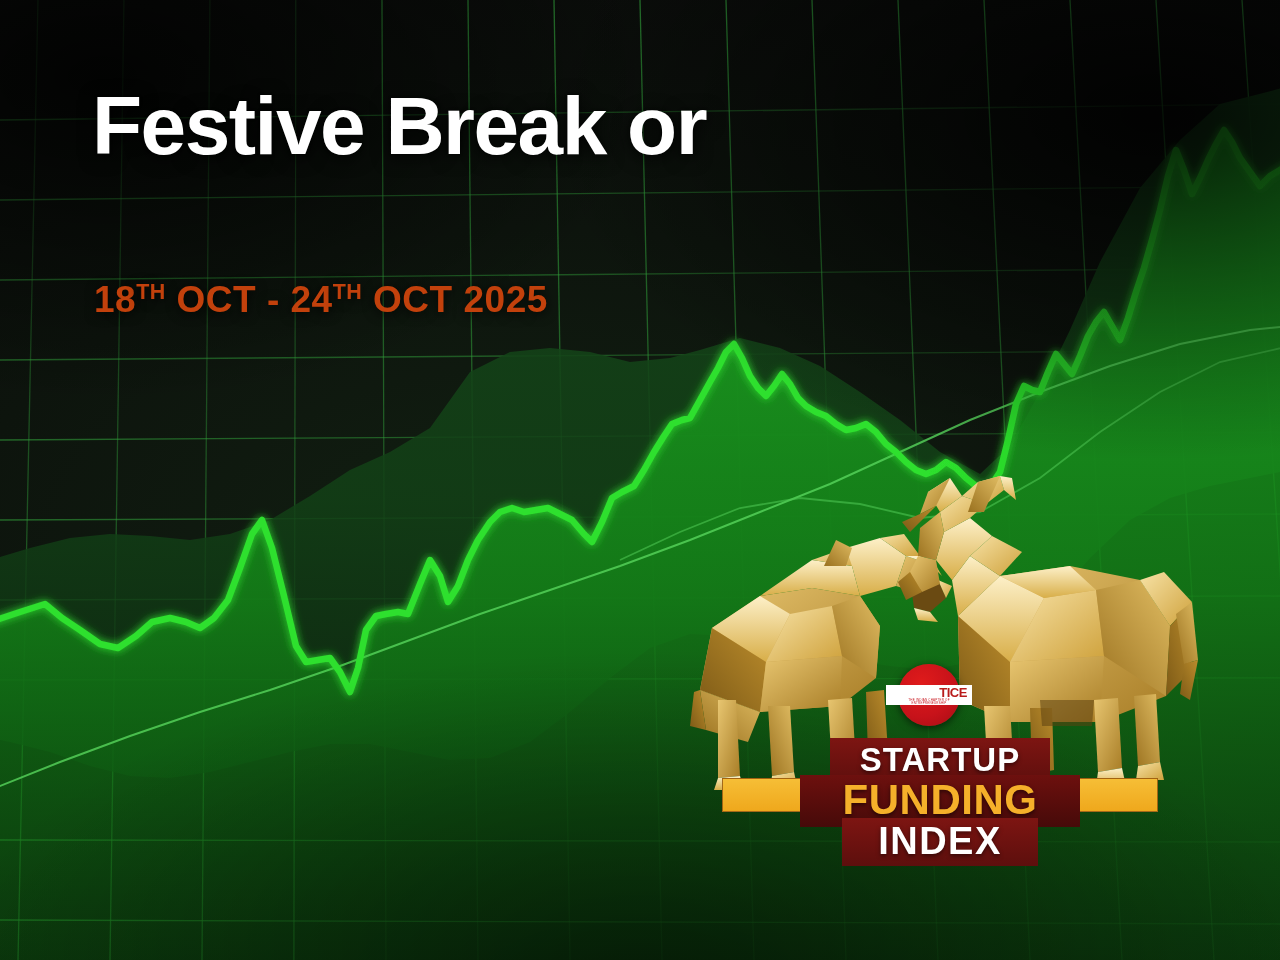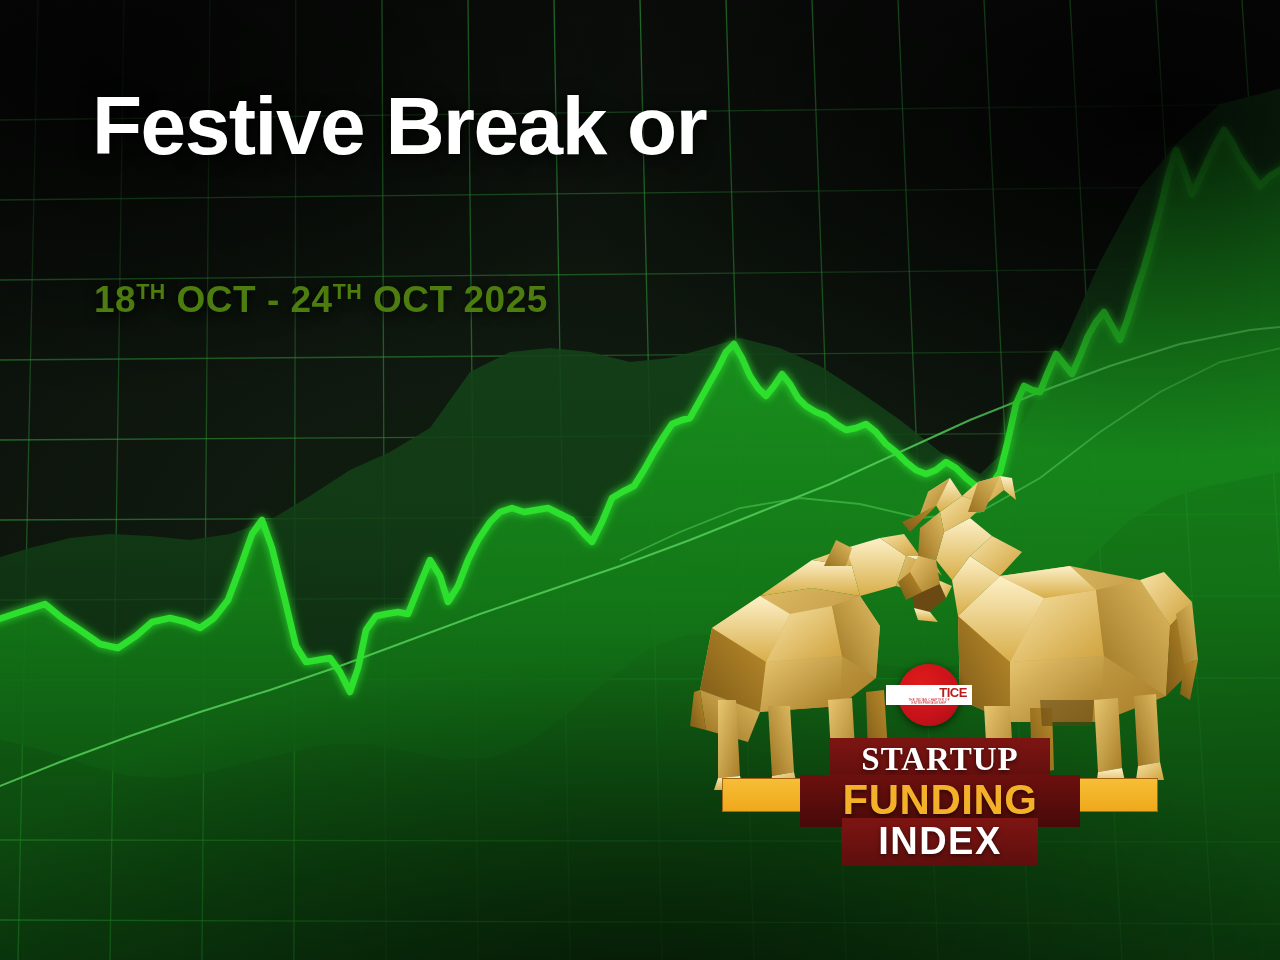--- a/index.html
+++ b/index.html
@@ -45,21 +45,21 @@
     font-size: 82px;
     line-height: 0.97;
     letter-spacing: -1.5px;
     white-space: nowrap;
     text-shadow: 0 3px 18px rgba(0,0,0,0.85), 0 0 3px rgba(0,0,0,0.6);
   }
   .subtitle {
     position: absolute;
     left: 94px;
     top: 279px;
-    color: #4d7c0f;
+    color: #c2410c;
     font-weight: 700;
     font-size: 37px;
     letter-spacing: 0.5px;
     white-space: nowrap;
     z-index: 40;
     text-shadow: 0 2px 12px rgba(0,0,0,0.85);
   }
   .subtitle sup {
     font-size: 0.58em;
     vertical-align: super;
@@ -134,21 +134,20 @@
     left: 130px;
     top: 78px;
     width: 220px;
     font-size: 33px;
     letter-spacing: 1px;
     color: #ffffff;
     background: linear-gradient(180deg, #7d1512 0%, #5f0f0d 100%);
     padding: 5px 6px 6px 6px;
     box-sizing: border-box;
     text-shadow: 0 2px 4px rgba(0,0,0,0.5);
-    font-family: Liberation Serif, serif;
   }
   .word-funding {
     left: 100px;
     top: 115px;
     width: 280px;
     font-size: 42px;
     letter-spacing: 0.5px;
     color: #f5b02a;
     background: linear-gradient(180deg, #6d100e 0%, #460a09 100%);
     padding: 4px 6px 6px 6px;

